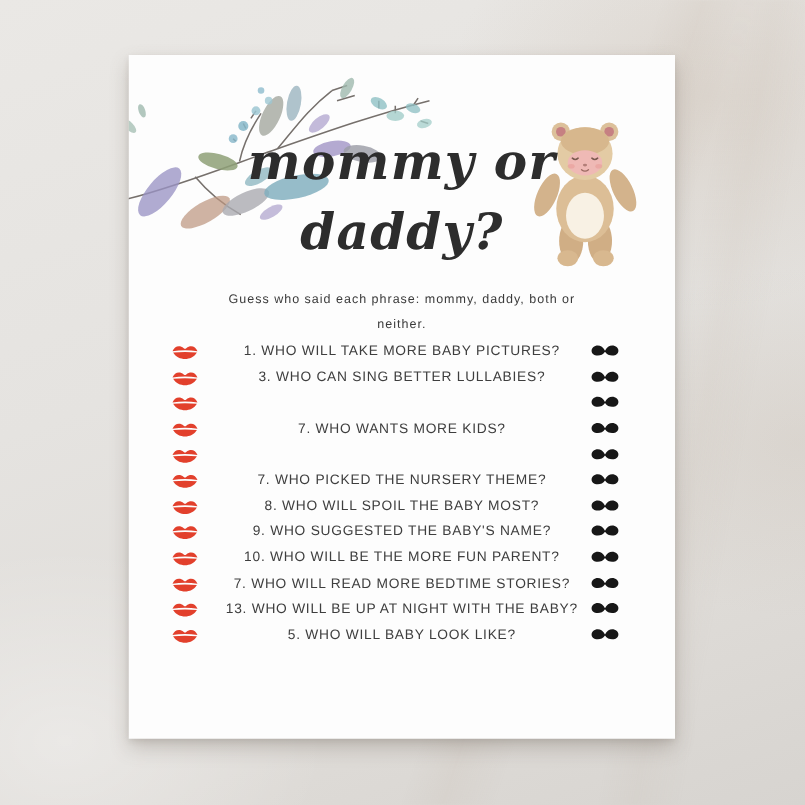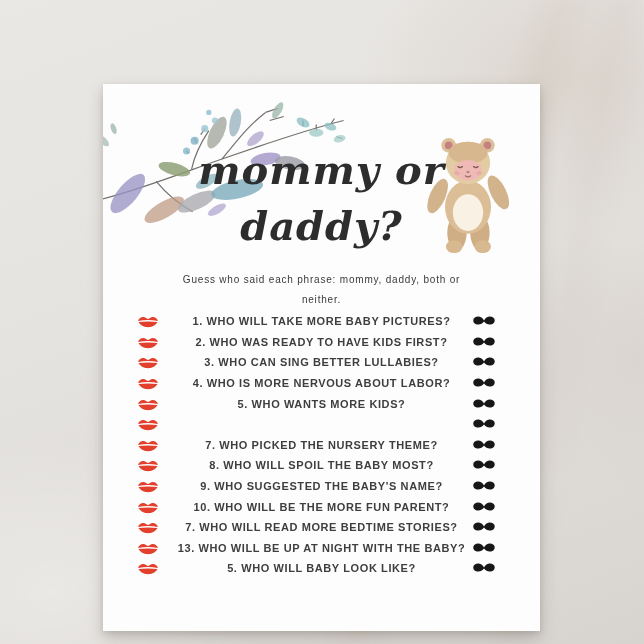--- a/index.html
+++ b/index.html
@@ -22,40 +22,39 @@
     background:
       linear-gradient(108deg, transparent 62%, rgba(182,165,148,.20) 66%, transparent 71%),
       linear-gradient(100deg, transparent 78%, rgba(182,165,148,.15) 82%, transparent 87%);
     filter:blur(1px);
   }
 
   .card{
     position:absolute; left:103px; top:44px; width:437px; height:547px;
     background:#fdfdfd; overflow:hidden;
     box-shadow:0 7px 15px rgba(105,95,85,.30), 0 2px 5px rgba(105,95,85,.18);
-    margin-top:40px;
   }
 
   .floral{ position:absolute; top:-4px; left:-10px; width:258px; height:152px; }
   .bear{ position:absolute; top:50px; right:26px; width:92px; height:124px; }
 
   .title{
     position:absolute; top:58px; left:0; right:0; text-align:center;
     font-family:"DejaVu Serif", serif; font-style:italic; font-weight:600;
     font-size:40px; line-height:56px; color:#2d2d2d; letter-spacing:1px;
   }
   .subtitle{
     position:absolute; top:186px; left:0; right:0; text-align:center;
     font-size:10px; letter-spacing:.8px; line-height:20px; color:#3a3a3a;
   }
 
   .qlist{ position:absolute; top:227px; left:0; right:0; }
   .qrow{ position:relative; height:20.6px; display:flex; align-items:center; justify-content:center; }
   .qtext{
-    font-size:11px; font-weight:700; letter-spacing:.6px; color:#3e3e3e; white-space:nowrap;
+    font-size:11px; font-weight:400; letter-spacing:.6px; color:#3e3e3e; white-space:nowrap;
   }
   .lips-box{ position:absolute; left:33px; top:50%; transform:translateY(-50%); width:24px; height:14px; }
   .stache-box{ position:absolute; left:369px; top:50%; transform:translateY(-50%); width:24px; height:12px; }
   .lips-box svg, .stache-box svg{ display:block; width:100%; height:100%; }
 </style>
 </head>
 <body>
 
 <div class="stage">
   <div class="marble-vein-a"></div>
@@ -151,63 +150,48 @@
       </svg>
     </span>
   </div>
         <div class="qrow">
     <span class="lips-box">
       <svg viewBox="0 0 24 14" aria-hidden="true">
         <path d="M2,7 C3.5,3 7.5,1.5 11,4.5 Q12,5.6 13,4.5 C16.5,1.5 20.5,3 22,7 Q17,6.1 12,6.1 Q7,6.1 2,7 Z" fill="#e2402c"></path>
         <path d="M2.5,8 Q12,7.2 21.5,8 C19.5,11.6 15.5,13.2 12,13.2 C8.5,13.2 4.5,11.6 2.5,8 Z" fill="#e2402c"></path>
       </svg>
     </span>
-    <span class="qtext">2. WHO WAS READY TO HAVE KIDS FIRST?</span>
-    <span class="stache-box">
-      <svg viewBox="0 0 24 12" aria-hidden="true">
-        <path d="M12,5.6 C10,1.2 5.5,0.3 2.5,2.8 C0.5,4.6 1,7.9 3.5,8.9 C6.5,10.1 10,9.4 12,6.4 C14,9.4 17.5,10.1 20.5,8.9 C23,7.9 23.5,4.6 21.5,2.8 C18.5,0.3 14,1.2 12,5.6 Z" fill="#171717"></path>
-      </svg>
-    </span>
-  </div>
-        <div class="qrow">
-    <span class="lips-box">
-      <svg viewBox="0 0 24 14" aria-hidden="true">
-        <path d="M2,7 C3.5,3 7.5,1.5 11,4.5 Q12,5.6 13,4.5 C16.5,1.5 20.5,3 22,7 Q17,6.1 12,6.1 Q7,6.1 2,7 Z" fill="#e2402c"></path>
-        <path d="M2.5,8 Q12,7.2 21.5,8 C19.5,11.6 15.5,13.2 12,13.2 C8.5,13.2 4.5,11.6 2.5,8 Z" fill="#e2402c"></path>
-      </svg>
-    </span>
     <span class="qtext">3. WHO CAN SING BETTER LULLABIES?</span>
     <span class="stache-box">
       <svg viewBox="0 0 24 12" aria-hidden="true">
         <path d="M12,5.6 C10,1.2 5.5,0.3 2.5,2.8 C0.5,4.6 1,7.9 3.5,8.9 C6.5,10.1 10,9.4 12,6.4 C14,9.4 17.5,10.1 20.5,8.9 C23,7.9 23.5,4.6 21.5,2.8 C18.5,0.3 14,1.2 12,5.6 Z" fill="#171717"></path>
       </svg>
     </span>
   </div>
         <div class="qrow">
     <span class="lips-box">
       <svg viewBox="0 0 24 14" aria-hidden="true">
         <path d="M2,7 C3.5,3 7.5,1.5 11,4.5 Q12,5.6 13,4.5 C16.5,1.5 20.5,3 22,7 Q17,6.1 12,6.1 Q7,6.1 2,7 Z" fill="#e2402c"></path>
         <path d="M2.5,8 Q12,7.2 21.5,8 C19.5,11.6 15.5,13.2 12,13.2 C8.5,13.2 4.5,11.6 2.5,8 Z" fill="#e2402c"></path>
       </svg>
     </span>
-    <span class="qtext">4. WHO IS MORE NERVOUS ABOUT LABOR?</span>
-    <span class="stache-box">
-      <svg viewBox="0 0 24 12" aria-hidden="true">
-        <path d="M12,5.6 C10,1.2 5.5,0.3 2.5,2.8 C0.5,4.6 1,7.9 3.5,8.9 C6.5,10.1 10,9.4 12,6.4 C14,9.4 17.5,10.1 20.5,8.9 C23,7.9 23.5,4.6 21.5,2.8 C18.5,0.3 14,1.2 12,5.6 Z" fill="#171717"></path>
-      </svg>
-    </span>
-  </div>
-        <div class="qrow">
-    <span class="lips-box">
-      <svg viewBox="0 0 24 14" aria-hidden="true">
-        <path d="M2,7 C3.5,3 7.5,1.5 11,4.5 Q12,5.6 13,4.5 C16.5,1.5 20.5,3 22,7 Q17,6.1 12,6.1 Q7,6.1 2,7 Z" fill="#e2402c"></path>
-        <path d="M2.5,8 Q12,7.2 21.5,8 C19.5,11.6 15.5,13.2 12,13.2 C8.5,13.2 4.5,11.6 2.5,8 Z" fill="#e2402c"></path>
-      </svg>
-    </span>
-    <span class="qtext">5. WHO WANTS MORE KIDS?</span>
+    <span class="stache-box">
+      <svg viewBox="0 0 24 12" aria-hidden="true">
+        <path d="M12,5.6 C10,1.2 5.5,0.3 2.5,2.8 C0.5,4.6 1,7.9 3.5,8.9 C6.5,10.1 10,9.4 12,6.4 C14,9.4 17.5,10.1 20.5,8.9 C23,7.9 23.5,4.6 21.5,2.8 C18.5,0.3 14,1.2 12,5.6 Z" fill="#171717"></path>
+      </svg>
+    </span>
+  </div>
+        <div class="qrow">
+    <span class="lips-box">
+      <svg viewBox="0 0 24 14" aria-hidden="true">
+        <path d="M2,7 C3.5,3 7.5,1.5 11,4.5 Q12,5.6 13,4.5 C16.5,1.5 20.5,3 22,7 Q17,6.1 12,6.1 Q7,6.1 2,7 Z" fill="#e2402c"></path>
+        <path d="M2.5,8 Q12,7.2 21.5,8 C19.5,11.6 15.5,13.2 12,13.2 C8.5,13.2 4.5,11.6 2.5,8 Z" fill="#e2402c"></path>
+      </svg>
+    </span>
+    <span class="qtext">7. WHO WANTS MORE KIDS?</span>
     <span class="stache-box">
       <svg viewBox="0 0 24 12" aria-hidden="true">
         <path d="M12,5.6 C10,1.2 5.5,0.3 2.5,2.8 C0.5,4.6 1,7.9 3.5,8.9 C6.5,10.1 10,9.4 12,6.4 C14,9.4 17.5,10.1 20.5,8.9 C23,7.9 23.5,4.6 21.5,2.8 C18.5,0.3 14,1.2 12,5.6 Z" fill="#171717"></path>
       </svg>
     </span>
   </div>
         <div class="qrow">
     <span class="lips-box">
       <svg viewBox="0 0 24 14" aria-hidden="true">
         <path d="M2,7 C3.5,3 7.5,1.5 11,4.5 Q12,5.6 13,4.5 C16.5,1.5 20.5,3 22,7 Q17,6.1 12,6.1 Q7,6.1 2,7 Z" fill="#e2402c"></path>

